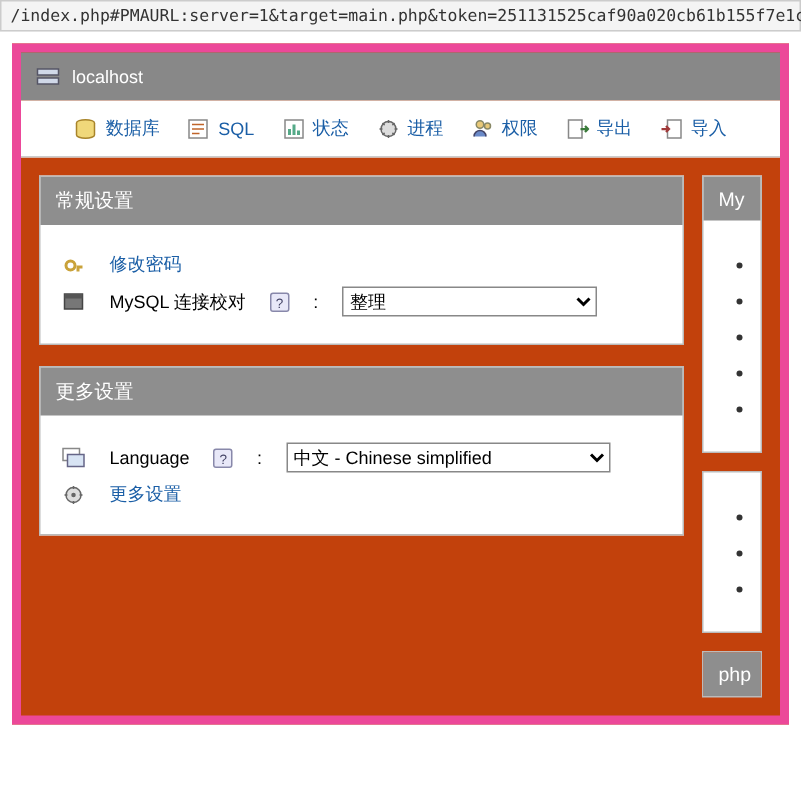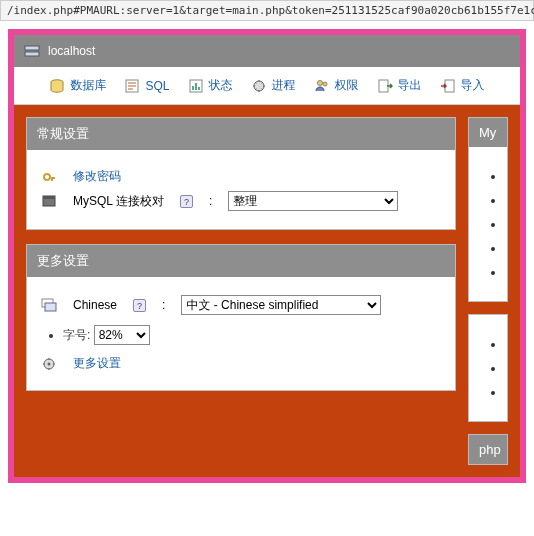--- a/index.html
+++ b/index.html
@@ -127,35 +127,27 @@
       </div>
 
       <div class="panel">
         <div class="panel-header">更多设置</div>
         <div class="panel-body">
           <div class="row">
             <span class="icon"><svg viewBox="0 0 16 16">
                     <rect x="1" y="2" width="11" height="8" fill="#fff" stroke="#888"></rect>
                     <rect x="4" y="6" width="11" height="8" fill="#d8e4f4" stroke="#668"></rect>
                   </svg></span>
-            <span>Chinese</span>
+            <span>Language</span>
             <span class="help">?</span>
             <span>:</span>
-            <select style="width:200px">
+            <select style="width:216px">
               <option>中文 - Chinese simplified</option>
             </select>
           </div>
-          <ul class="bullets">
-            <li>
-              <span>字号:</span>
-              <select style="width:56px">
-                <option>82%</option>
-              </select>
-            </li>
-          </ul>
           <div class="row" style="margin-top:4px">
             <span class="icon"><svg viewBox="0 0 16 16">
                     <circle cx="8" cy="8" r="5" fill="#ddd" stroke="#666"></circle>
                     <circle cx="8" cy="8" r="1.5" fill="#666"></circle>
                     <path d="M8 2v2M8 12v2M2 8h2M12 8h2" stroke="#666"></path>
                   </svg></span>
             <span class="link">更多设置</span>
           </div>
         </div>
       </div>

